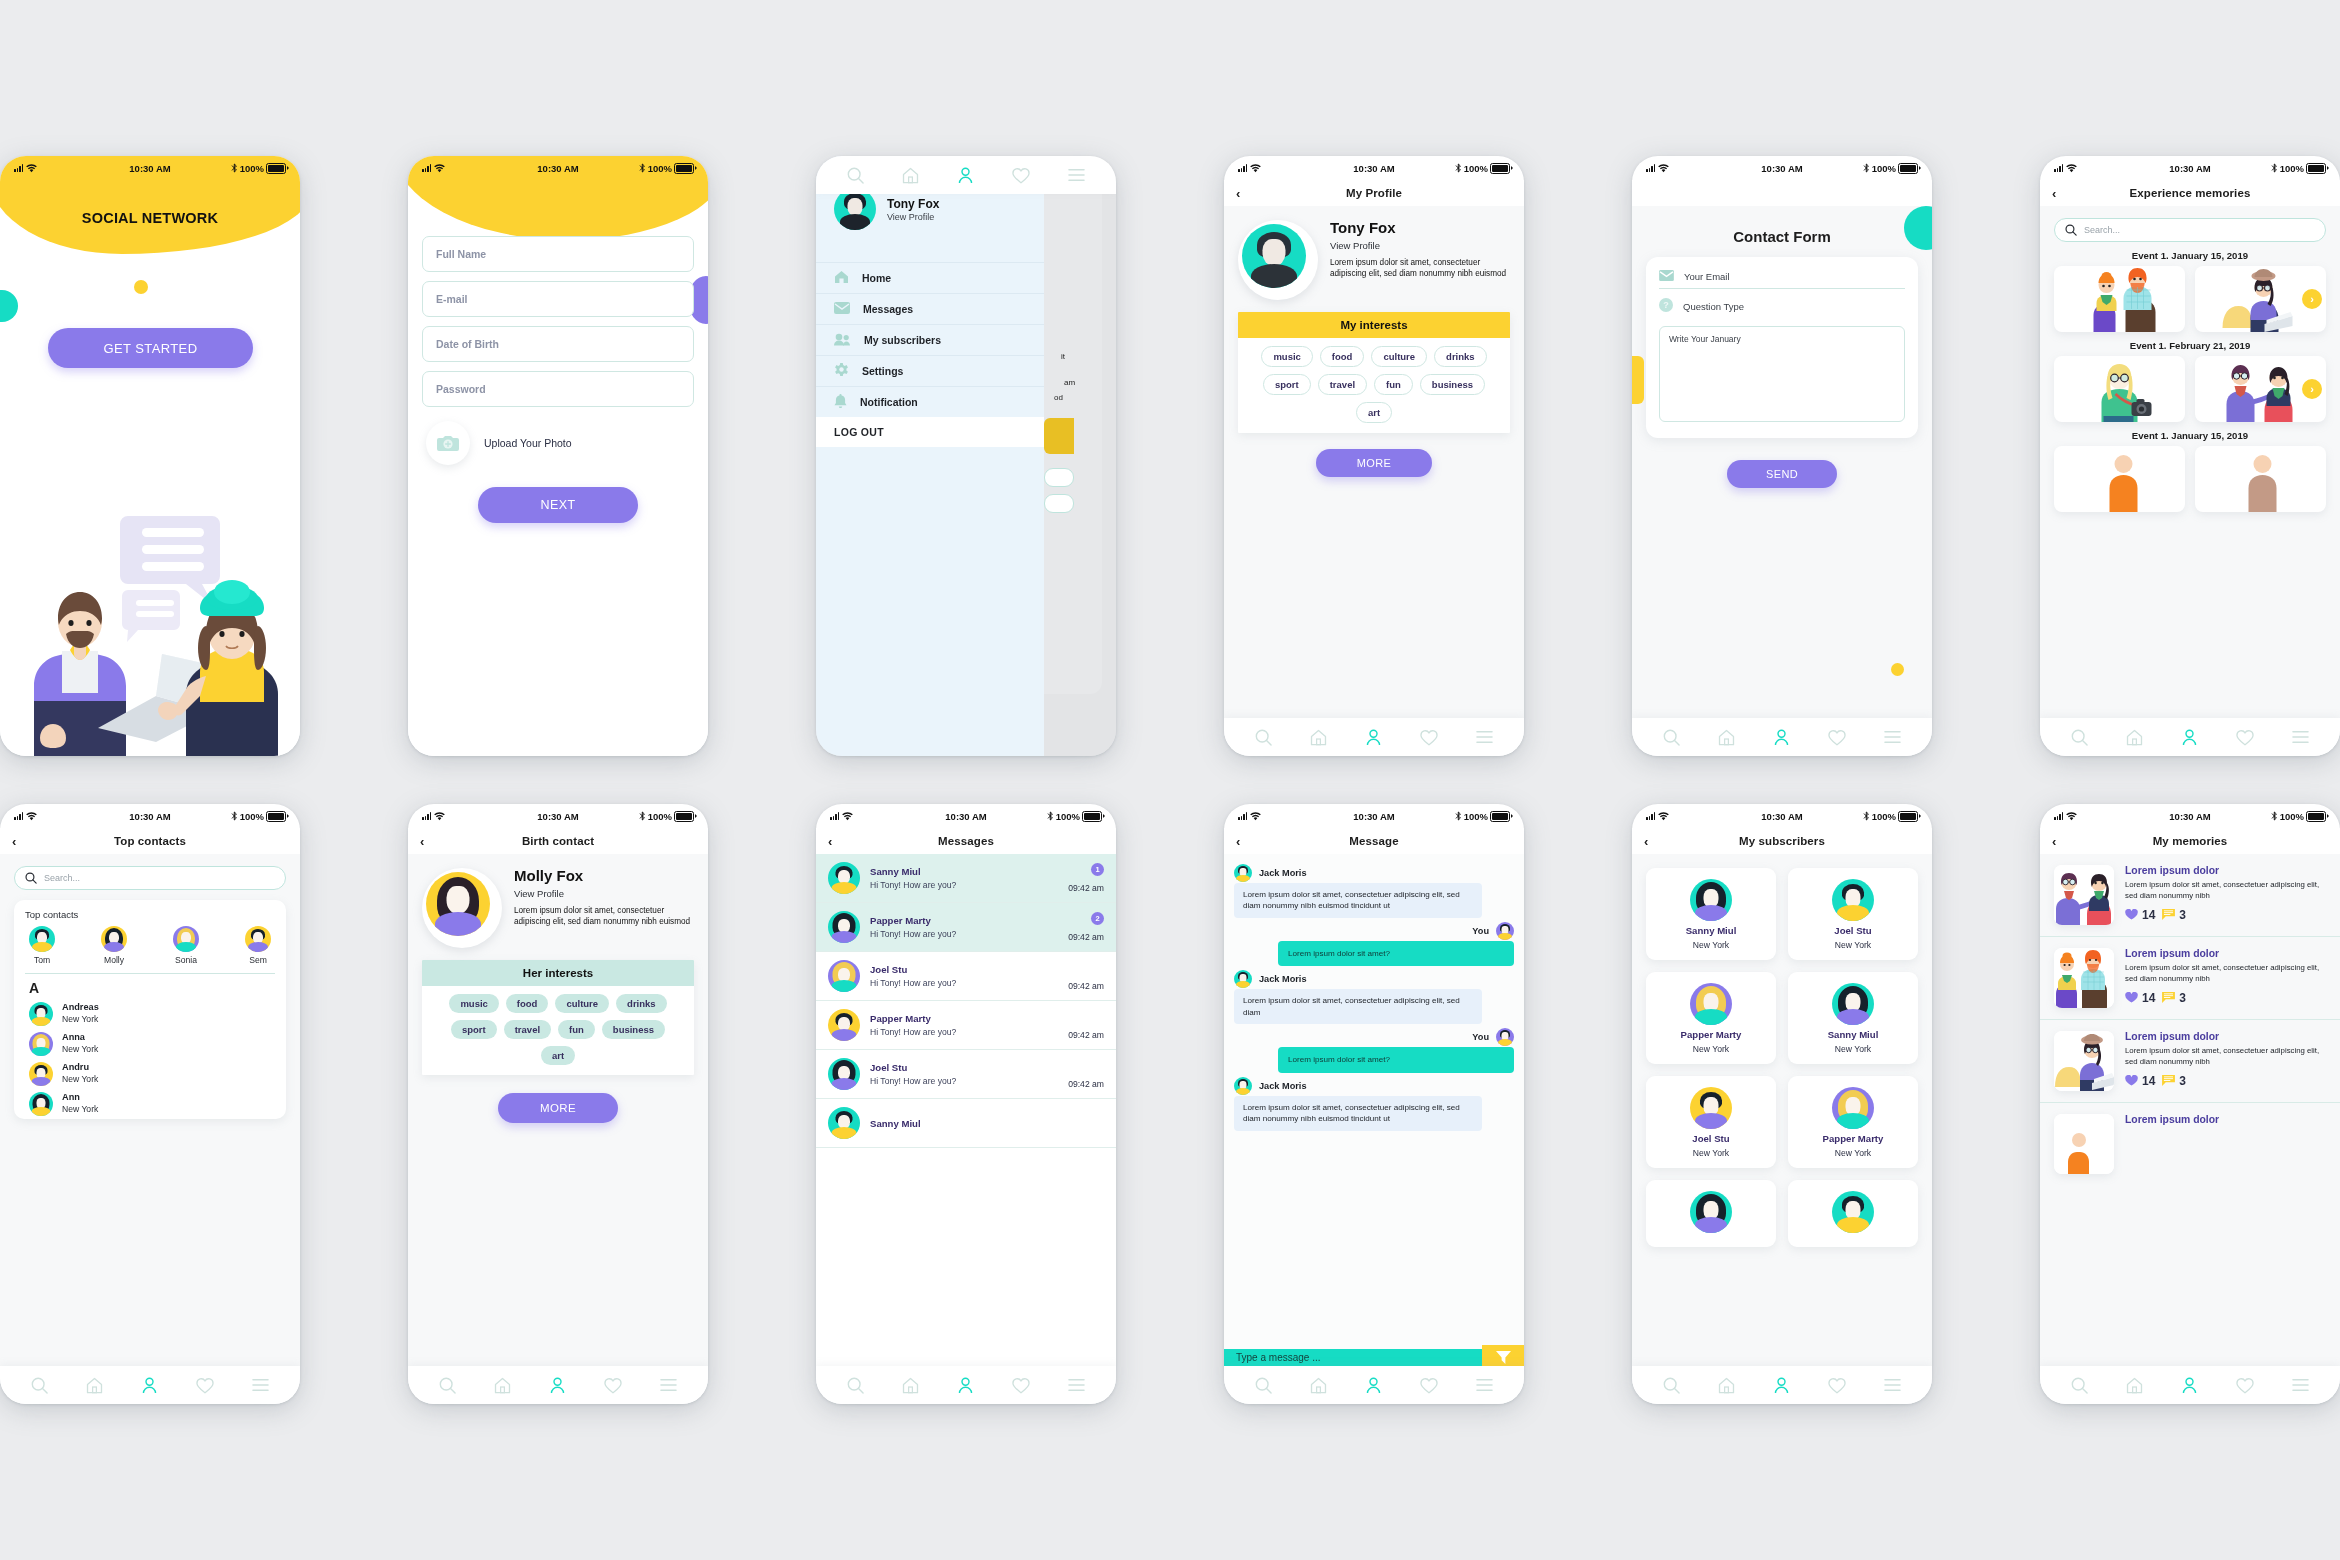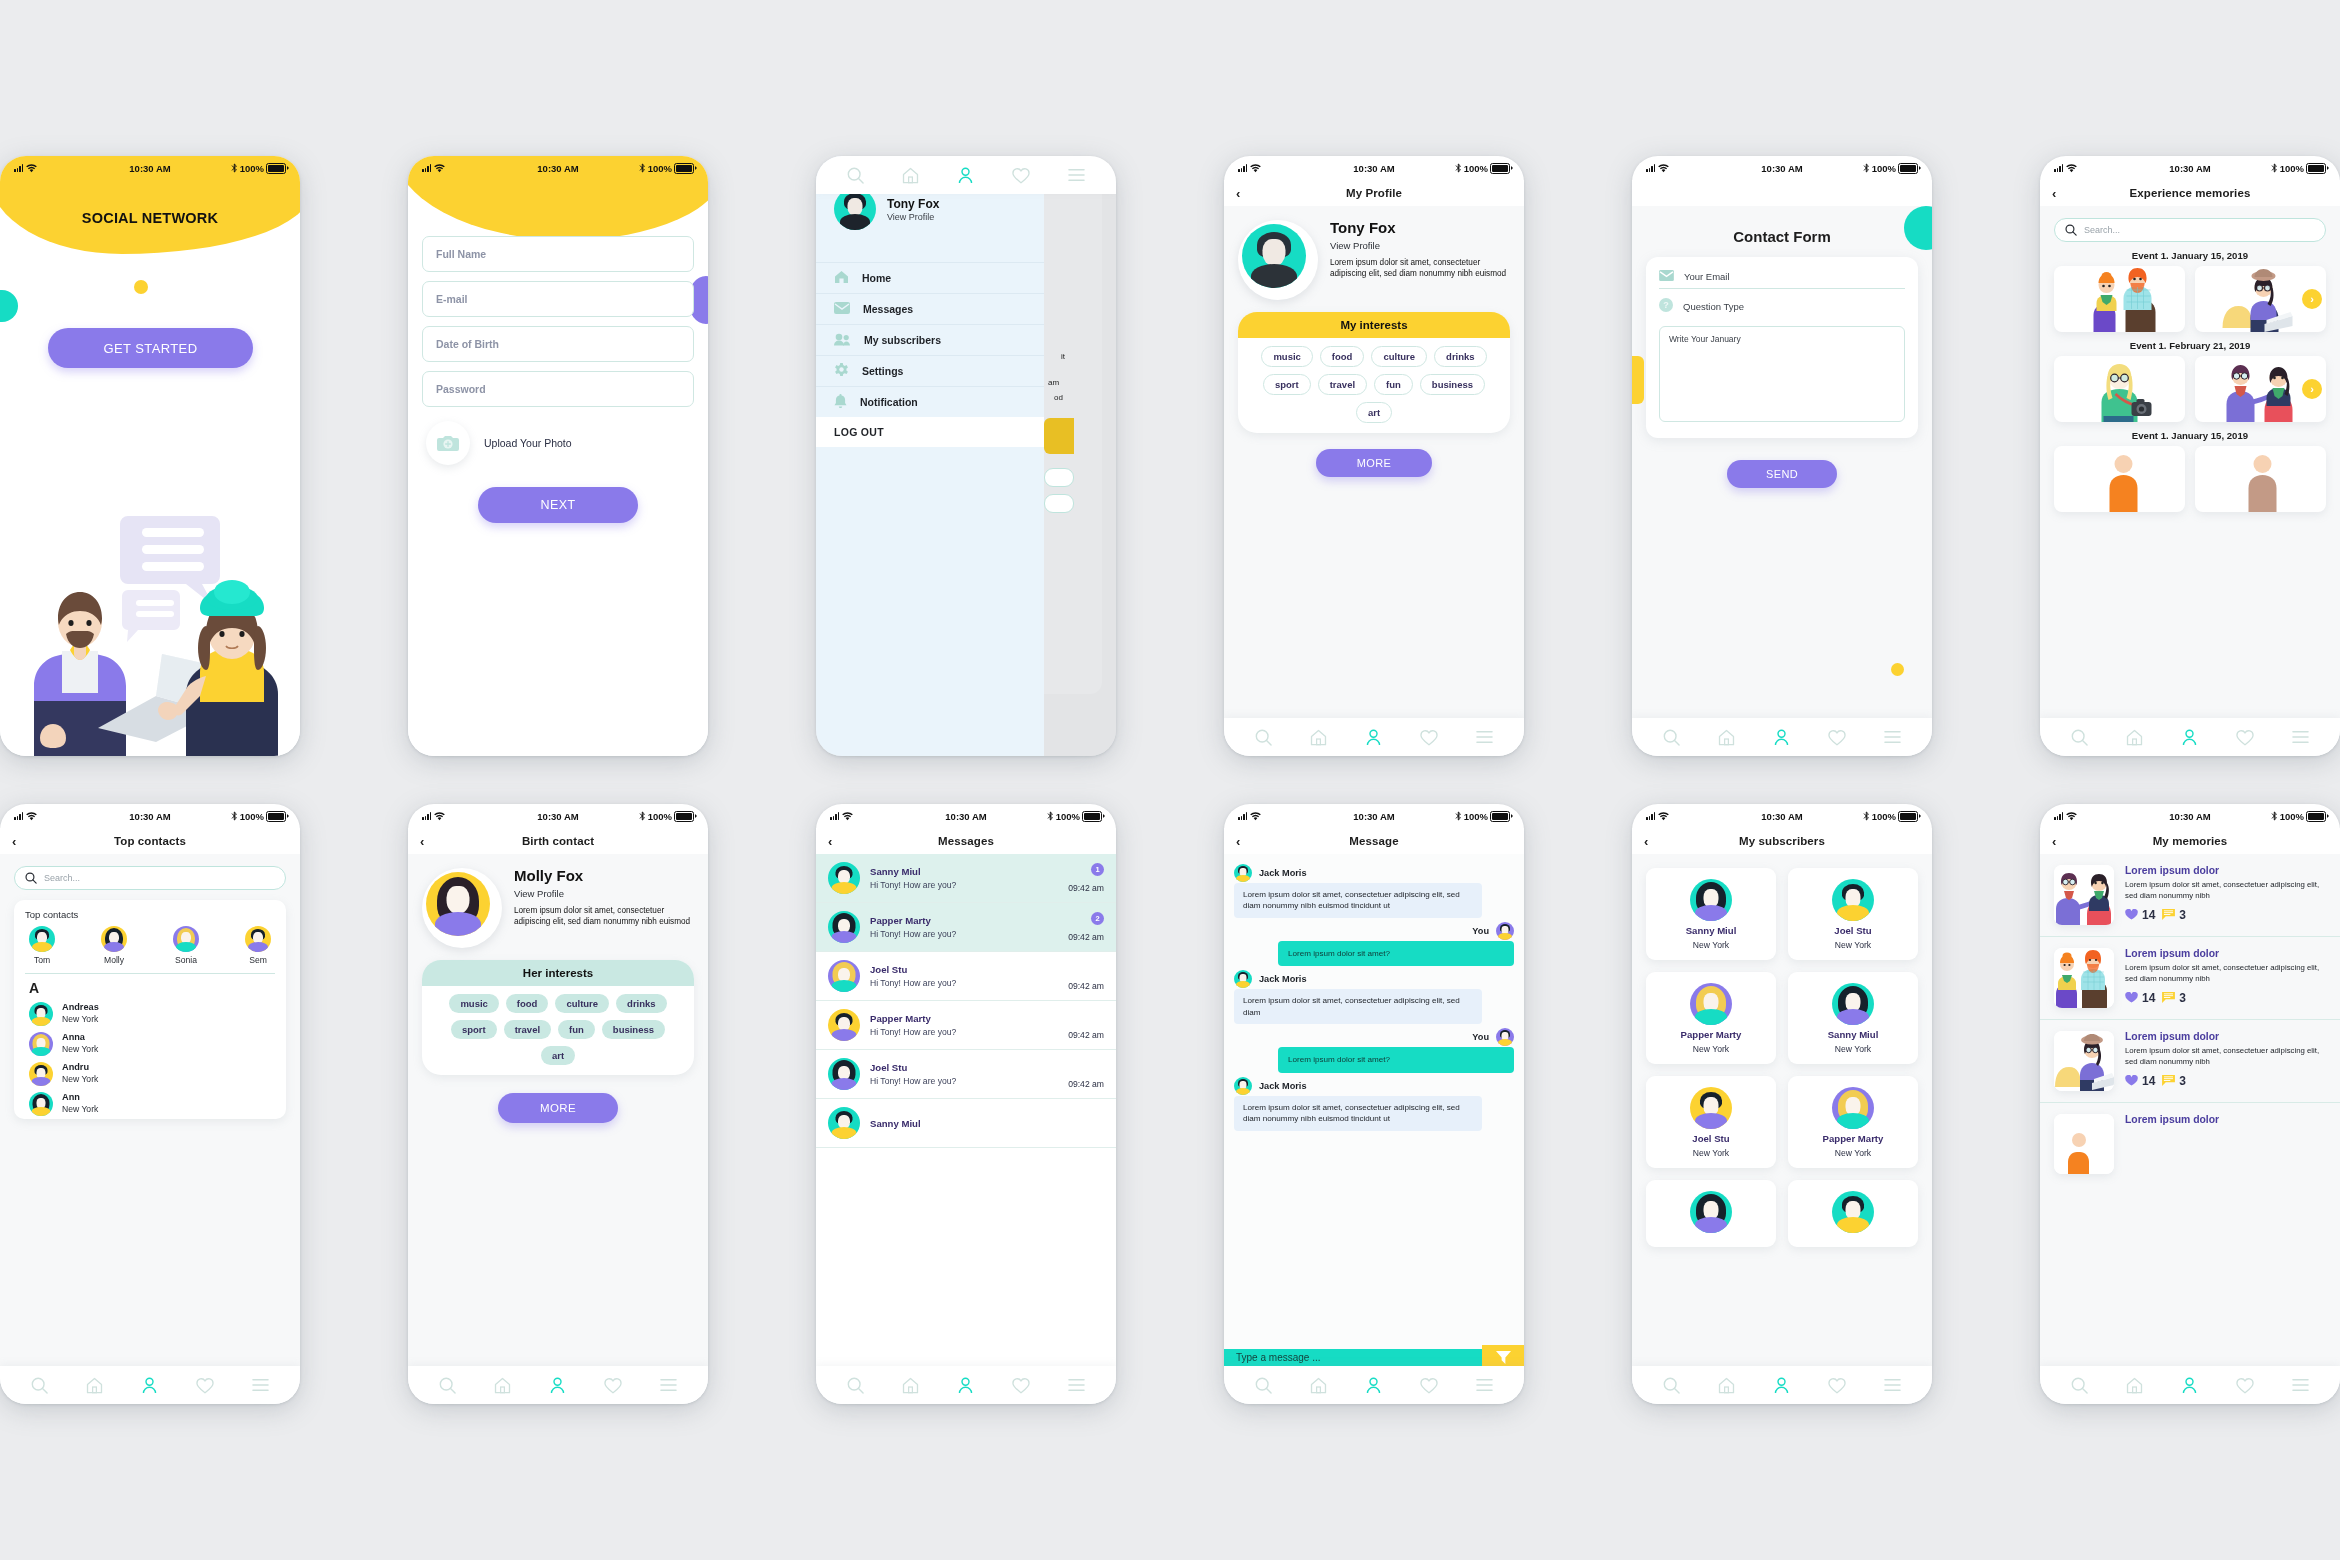--- a/index.html
+++ b/index.html
@@ -118,21 +118,21 @@
   .mi{display:flex;align-items:center;gap:13px;padding:0 0 0 18px;height:30px;border-top:1px solid #dce9f2;font-size:10.5px;font-weight:bold;color:#1e2126;}
   .mi-logout{height:30px;background:#fff;display:flex;align-items:center;padding-left:18px;font-size:10.5px;font-weight:bold;color:#1e2126;letter-spacing:.3px;}
   .s3-peek{position:absolute;z-index:2;color:#222;font-size:8px;}
 
   
   .prof-row{display:flex;align-items:flex-start;gap:12px;padding:14px 14px 0;}
   .prof-av{width:72px;height:72px;border-radius:50%;background:#fff;padding:4px;box-shadow:0 3px 10px rgba(150,160,170,.25);flex:none;}
   .prof-name{font-size:15px;font-weight:bold;color:#111;line-height:1.1;}
   .prof-sub{font-size:9.5px;color:#2b2f36;margin-top:3px;}
   .prof-desc{font-size:8.2px;color:#111;line-height:1.42;margin-top:6px;}
-  .int-card{margin:12px 14px 0;border-radius:19px;overflow:hidden;box-shadow:0 3px 10px rgba(150,160,170,.16);background:#fff;}
+  .int-card{margin:12px 14px 0;border-radius:1px;overflow:hidden;box-shadow:0 3px 10px rgba(150,160,170,.16);background:#fff;}
   .int-head{height:26px;display:flex;align-items:center;justify-content:center;font-size:11.5px;font-weight:bold;color:#111;}
   .int-body{padding:8px 10px 10px;display:flex;flex-wrap:wrap;gap:7px 7px;justify-content:center;}
   .chip{height:19px;padding:0 11px;border-radius:11px;display:flex;align-items:center;font-size:9.5px;font-weight:bold;color:#38305e;}
   .chip-out{border:1px solid #cfe7e2;background:#fff;}
   .chip-fill{background:#c9e8e2;}
 
   
   .cf-title{text-align:center;font-size:15px;font-weight:bold;color:#1d1d1d;margin-top:22px;}
   .cf-card{margin:12px 14px 0;padding:13px 13px 16px;border-radius:12px;background:#fff;box-shadow:0 3px 12px rgba(150,160,170,.18);}
   .cf-line{display:flex;align-items:center;gap:10px;padding-bottom:5px;border-bottom:1px solid #cfe7e2;margin-bottom:9px;}
@@ -325,21 +325,21 @@
     <div class="btn-purple" style="position:relative;z-index:3;margin:22px auto 0;width:160px;height:36px;font-size:12.5px;">NEXT</div>
   </div>
 </div>
 </div>
 
 <div class="cell">
 <div class="phone" style="background:#e3e4e6;">
   <div class="screen-body s3-wrap">
     <div class="s3-behind"></div>
     <div class="s3-peek" style="top:196px;left:245px;">it</div>
-    <div class="s3-peek" style="top:222px;left:232px;">am</div>
+    <div class="s3-peek" style="top:222px;left:248px;">am</div>
     <div class="s3-peek" style="top:237px;left:238px;">od</div>
     <div style="position:absolute;top:262px;left:228px;width:30px;height:36px;background:#e8bf24;border-radius:6px 0 0 6px;"></div>
     <div style="position:absolute;top:312px;left:228px;width:28px;height:17px;border:1px solid #bfe4dd;border-radius:9px;background:#fff;"></div>
     <div style="position:absolute;top:338px;left:228px;width:28px;height:17px;border:1px solid #bfe4dd;border-radius:9px;background:#fff;"></div>
 
     <div class="drawer">
       <div class="drawer-close">
         <svg width="10" height="10" viewBox="0 0 10 10">
                 <path d="M1.5 1.5 8.5 8.5M8.5 1.5 1.5 8.5" stroke="#fff" stroke-width="1.8" stroke-linecap="round"></path>
               </svg>

